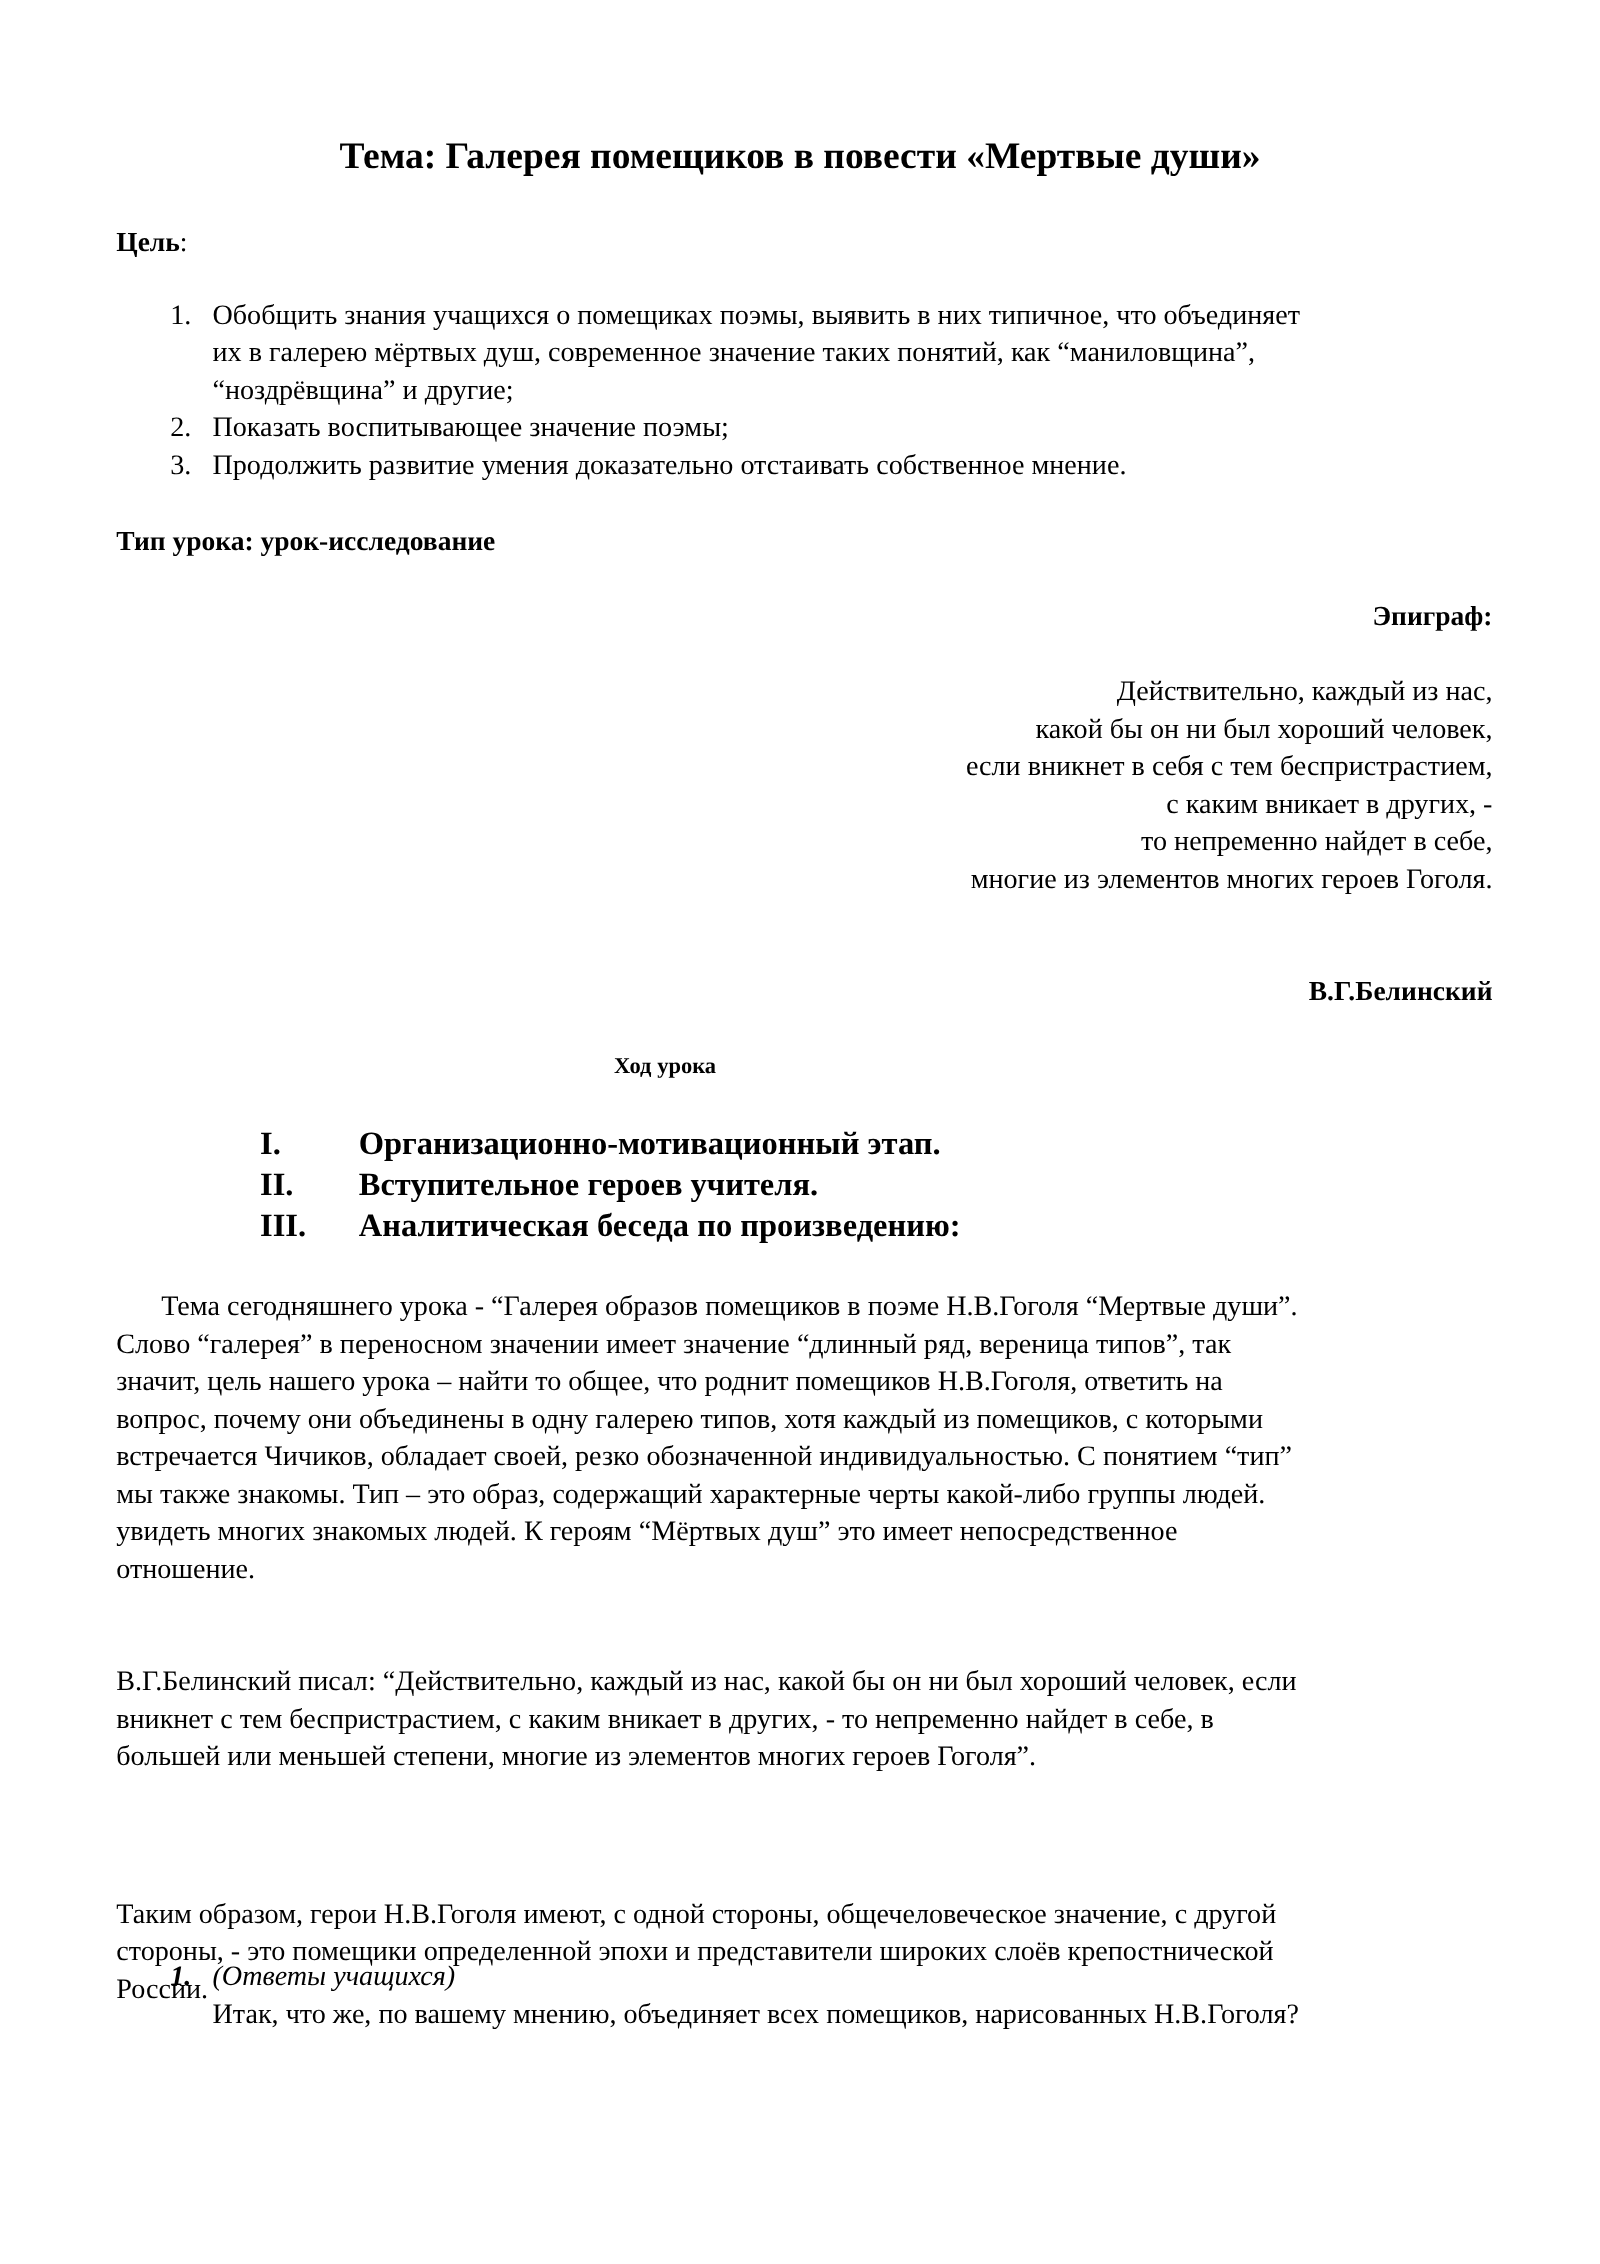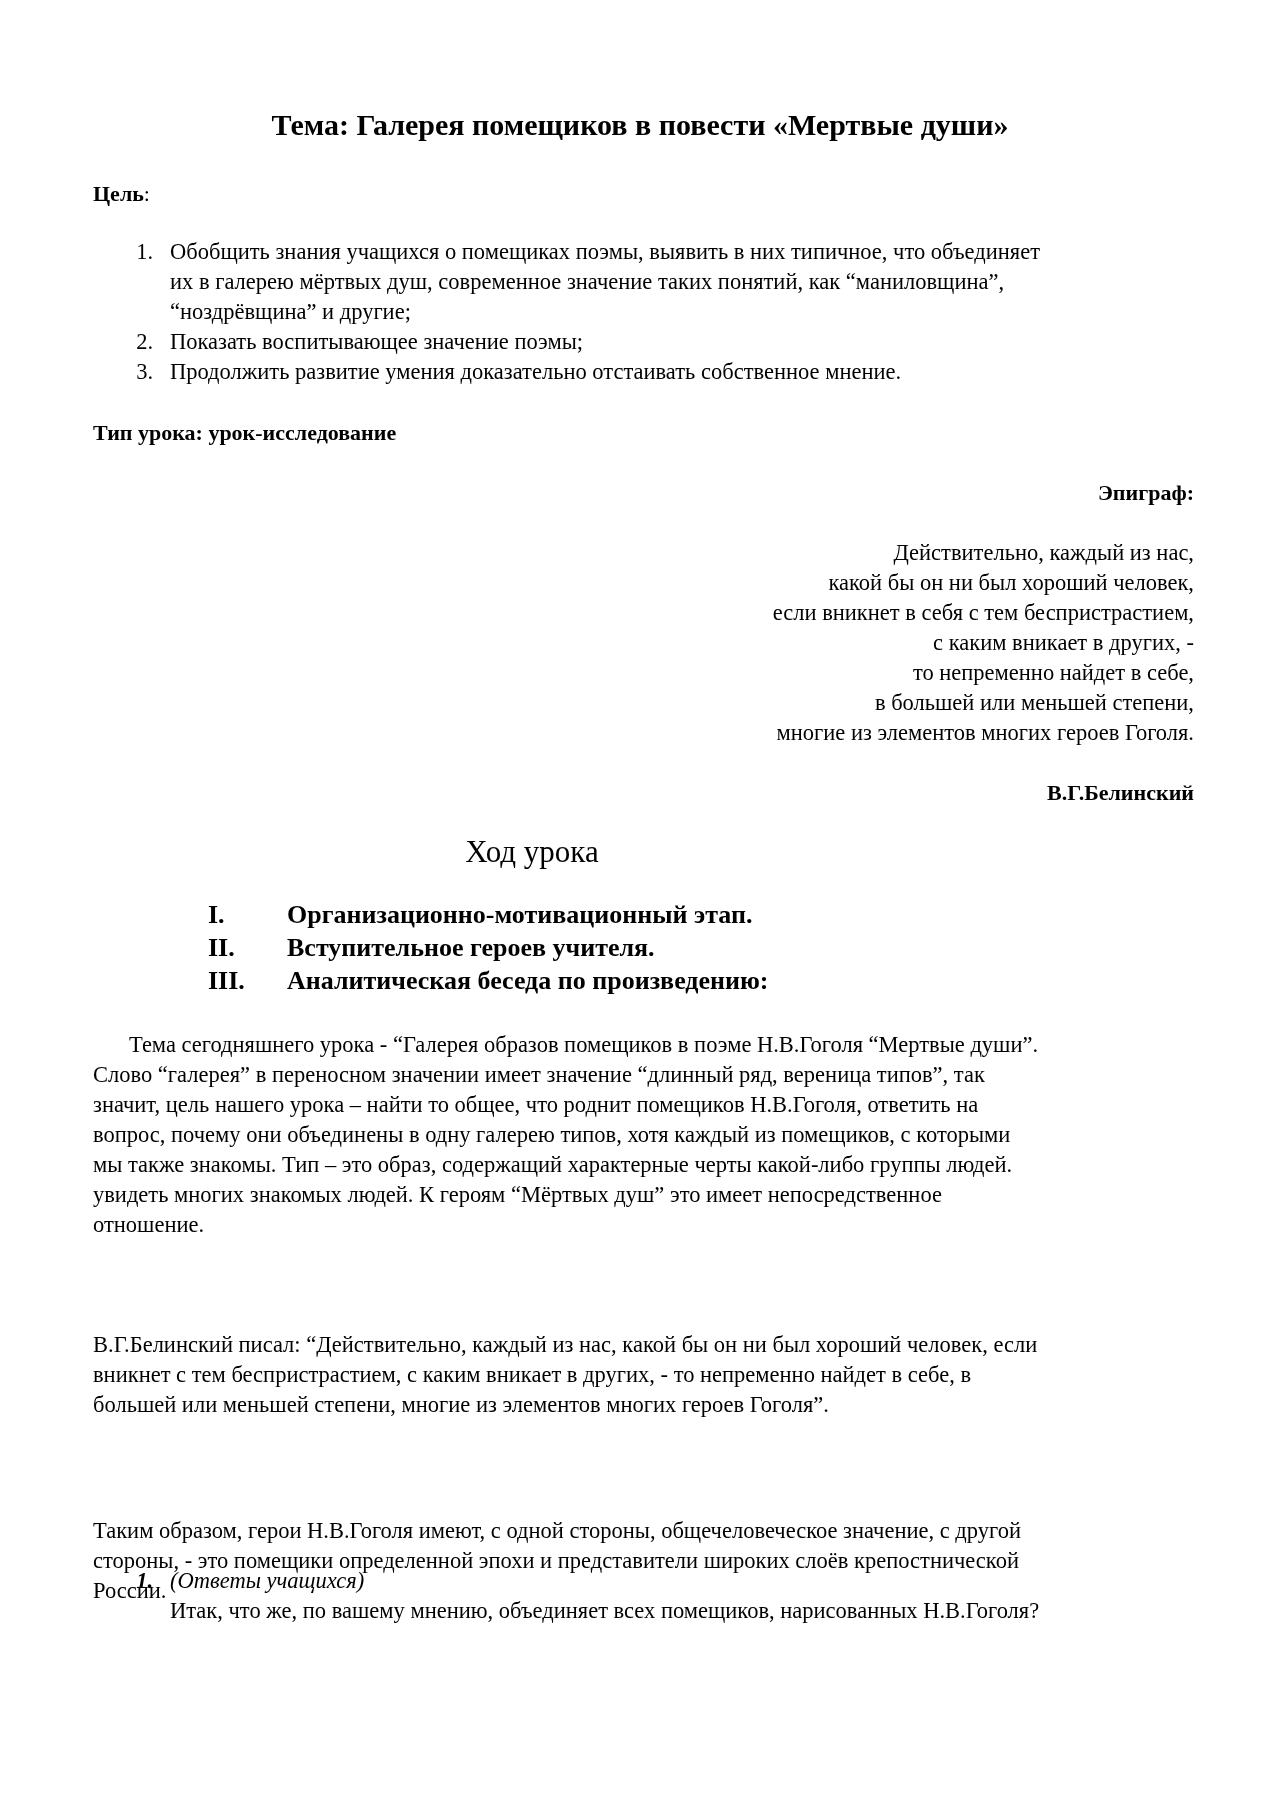--- a/index.html
+++ b/index.html
@@ -66,22 +66,22 @@
       text-align: right;
       font-size: 22.5px;
       line-height: 30px;
     }
     .epigraph .line { display: block; white-space: nowrap; }
     .section-heading {
       left: 0;
       width: 1064px;
       top: 836px;
       text-align: center;
-      font-size: 31px;
-      font-weight: normal;
+      font-size: 18px;
+      font-weight: bold;
       line-height: 32px;
     }
     .stages {
       left: 208px;
       top: 898px;
     }
     .stage-item {
       display: flex;
       font-size: 26px;
       font-weight: bold;
@@ -154,21 +154,20 @@
   <div class="abs label-bold" style="left:93px; top:419px;">Тип урока: урок-исследование</div>
 
   <div class="abs label-bold" style="right:86px; top:479px;">Эпиграф:</div>
 
   <div class="abs epigraph">
     <span class="line">Действительно, каждый из нас,</span>
     <span class="line">какой бы он ни был хороший человек,</span>
     <span class="line">если вникнет в себя с тем беспристрастием,</span>
     <span class="line">с каким вникает в других, -</span>
     <span class="line">то непременно найдет в себе,</span>
-    <span class="line">в большей или меньшей степени,</span>
     <span class="line">многие из элементов многих героев Гоголя.</span>
   </div>
 
   <div class="abs label-bold" style="right:86px; top:779px;">В.Г.Белинский</div>
 
   <div class="abs section-heading">Ход урока</div>
 
   <div class="abs stages">
     <div class="stage-item">
       <span class="stage-num">I.</span>
@@ -182,20 +181,21 @@
       <span class="stage-num">III.</span>
       <span>Аналитическая беседа по произведению:</span>
     </div>
   </div>
 
   <div class="abs para" style="top:1030px;">
     <span class="line indent">Тема сегодняшнего урока - “Галерея образов помещиков в поэме Н.В.Гоголя “Мертвые души”.</span>
     <span class="line">Слово “галерея” в переносном значении имеет значение “длинный ряд, вереница типов”, так</span>
     <span class="line">значит, цель нашего урока – найти то общее, что роднит помещиков Н.В.Гоголя, ответить на</span>
     <span class="line">вопрос, почему они объединены в одну галерею типов, хотя каждый из помещиков, с которыми</span>
+    <span class="line">встречается Чичиков, обладает своей, резко обозначенной индивидуальностью. С понятием “тип”</span>
     <span class="line">мы также знакомы. Тип – это образ, содержащий характерные черты какой-либо группы людей.</span>
     <span class="line">увидеть многих знакомых людей. К героям “Мёртвых душ” это имеет непосредственное</span>
     <span class="line">отношение.</span>
   </div>
 
   <div class="abs para" style="top:1330px;">
     <span class="line">В.Г.Белинский писал: “Действительно, каждый из нас, какой бы он ни был хороший человек, если</span>
     <span class="line">вникнет с тем беспристрастием, с каким вникает в других, - то непременно найдет в себе, в</span>
     <span class="line">большей или меньшей степени, многие из элементов многих героев Гоголя”.</span>
   </div>

